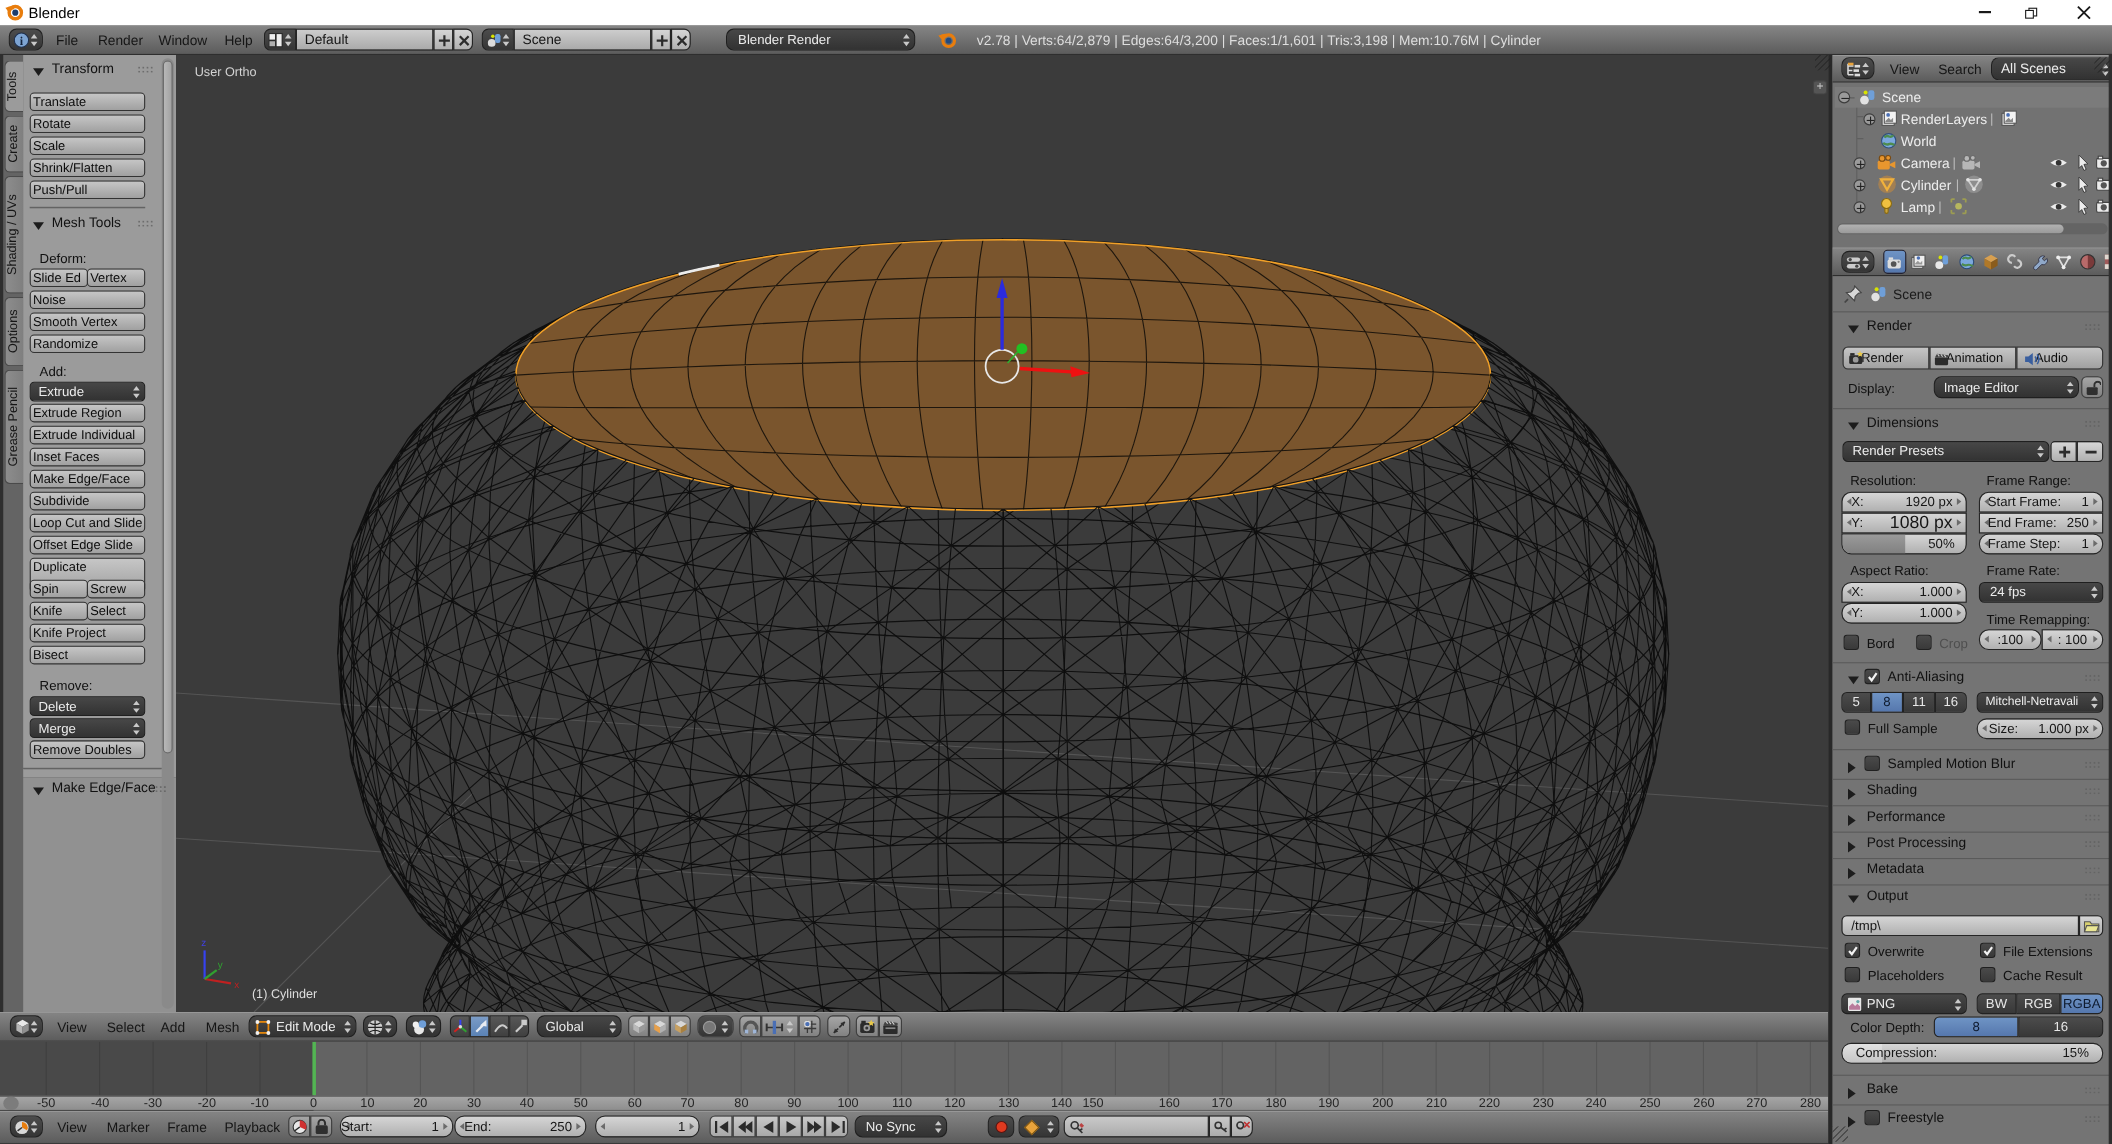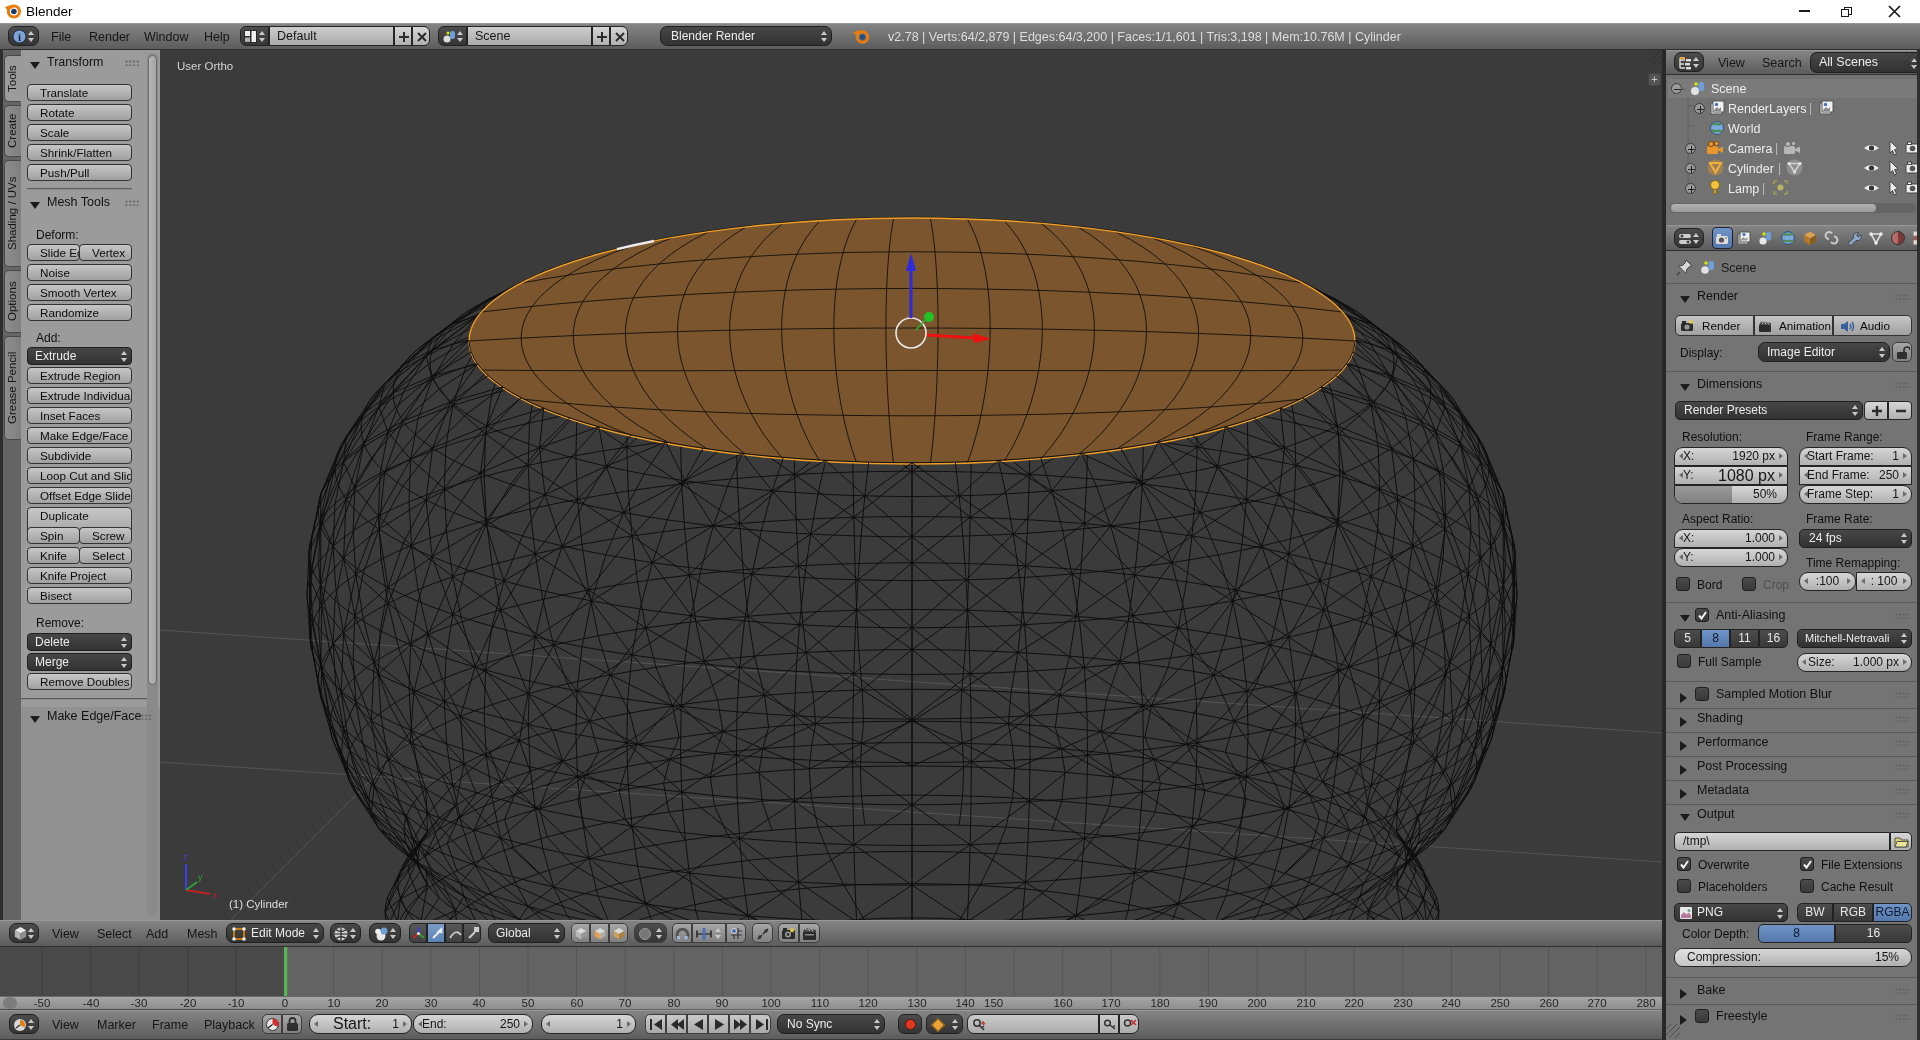--- a/index.html
+++ b/index.html
@@ -4,21 +4,21 @@
 html,body{width:1920px;height:1040px;overflow:hidden;background:#6f6f6f;
  font-family:"Liberation Sans",sans-serif;-webkit-font-smoothing:antialiased}
 .abs{position:absolute}
 .hdr{background:linear-gradient(#848484,#5c5c5c);border-top:1px solid #979797;border-bottom:1px solid #2e2e2e}
 .menu{position:absolute;color:#161616;font-size:12.5px;line-height:26px}
 .f{position:absolute;background:linear-gradient(#d6d6d6,#b0b0b0);border:1px solid #252525;border-radius:9px;
  color:#161616;font-size:12px;overflow:hidden;white-space:nowrap}
 .df{position:absolute;background:linear-gradient(#474747,#323232);border:1px solid #1f1f1f;border-radius:9px;
  color:#ececec;font-size:12px;overflow:hidden;white-space:nowrap}
 .btn{position:absolute;background:linear-gradient(#c6c6c6,#a0a0a0);border:1px solid #333;border-radius:4px;
- color:#0c0c0c;font-size:11.7px;text-align:left;padding-left:12px;overflow:hidden;white-space:nowrap}
+ color:#0c0c0c;font-size:11.7px;text-align:left;padding-left:2px;overflow:hidden;white-space:nowrap}
 .ibtn{position:absolute;background:linear-gradient(#a6a6a6,#818181);border:1px solid #3e3e3e;border-radius:5px;overflow:hidden}
 .dbtn{position:absolute;background:linear-gradient(#4c4c4c,#353535);border:1px solid #222;border-radius:5px;overflow:hidden}
 .lbl{position:absolute;color:#101010;font-size:12px;white-space:nowrap}
 .ud{position:absolute;right:3px;width:9px}
 .ud i{display:block;width:0;height:0;border-left:3.5px solid transparent;border-right:3.5px solid transparent;margin:0 auto}
 .ud .u{border-bottom:4px solid #c9c9c9;margin-bottom:2.5px}
 .ud .d{border-top:4px solid #c9c9c9}
 .lar{position:absolute;left:4px;width:0;height:0;border-top:3.5px solid transparent;border-bottom:3.5px solid transparent;border-right:4px solid rgba(35,35,35,.55)}
 .rar{position:absolute;right:4px;width:0;height:0;border-top:3.5px solid transparent;border-bottom:3.5px solid transparent;border-left:4px solid rgba(35,35,35,.55)}
 .trid{display:inline-block;width:0;height:0;border-left:5px solid transparent;border-right:5px solid transparent;border-top:7px solid #1c1c1c;vertical-align:middle}
@@ -494,21 +494,21 @@
   </div>
 <div class="ibtn" style="left:282px;top:1014px;width:20px;height:20px;border-radius:0 5px 5px 0">
 <svg class="abs" style="left:3px;top:2px" width="14" height="15">
       <rect x="1" y="6" width="11" height="8" rx="1.5" fill="#2f2f2f"></rect>
       <path d="M3.5,6 V4 a3,3 0 0 1 6,0 V6" stroke="#2f2f2f" stroke-width="1.8" fill="none"></path>
     </svg>
   </div>
 <div class="f" style="left:309px;top:1014px;width:103px;height:20px;border-radius:9px">
     <span class="lar" style="top:6px"></span>
     <span class="rar" style="top:6px"></span>
-    <span style="position:absolute;left:23px;line-height:18px;font-size:16px">Start:</span>
+    <span style="position:absolute;left:0;line-height:18px;font-size:12px">Start:</span>
     <span style="position:absolute;right:12px;line-height:18px;font-size:12px">1</span>
   </div>
 <div class="f" style="left:413px;top:1014px;width:120px;height:20px;border-radius:9px">
     <span class="lar" style="top:6px"></span>
     <span class="rar" style="top:6px"></span>
     <span style="position:absolute;left:8px;line-height:18px;font-size:12px">End:</span>
     <span style="position:absolute;right:12px;line-height:18px;font-size:12px">250</span>
   </div>
 <div class="f" style="left:541px;top:1014px;width:95px;height:20px;border-radius:9px">
     <span class="lar" style="top:6px"></span>
@@ -542,21 +542,21 @@
       <path d="M1,1 L8,6.5 L1,12 Z" fill="#2a2a2a"></path>
       <path d="M7,1 L14,6.5 L7,12 Z" fill="#2a2a2a"></path>
     </svg>
   </div>
 <div class="ibtn" style="left:750px;top:1014px;width:21px;height:20px;border-radius:0 5px 5px 0;background:linear-gradient(#c9c9c9,#a8a8a8)">
     <svg class="abs" style="left:3px;top:3px" width="15" height="13" viewBox="0 0 15 13">
       <path d="M13,1 V12" stroke="#2a2a2a" stroke-width="2"></path>
       <path d="M2,1 L10,6.5 L2,12 Z" fill="#2a2a2a"></path>
     </svg>
   </div>
-<div class="df" style="left:777px;top:1014px;width:108px;height:20px;border-radius:7px">
+<div class="df" style="left:777px;top:1014px;width:84px;height:20px;border-radius:7px">
     <span style="position:absolute;left:9px;line-height:18px;font-size:12px">No Sync</span>
     <div class="ud" style="top:4px">
       <i class="u"></i>
       <i class="d"></i>
     </div>
   </div>
 <div class="dbtn" style="left:898px;top:1014px;width:24px;height:20px;border-radius:6px">
 <div class="abs" style="left:6px;top:4px;width:11px;height:11px;border-radius:50%;background:#e03A1f;border:1px solid #5a1410"></div>
   </div>
 <div class="dbtn" style="left:926px;top:1014px;width:37px;height:20px;border-radius:6px">

